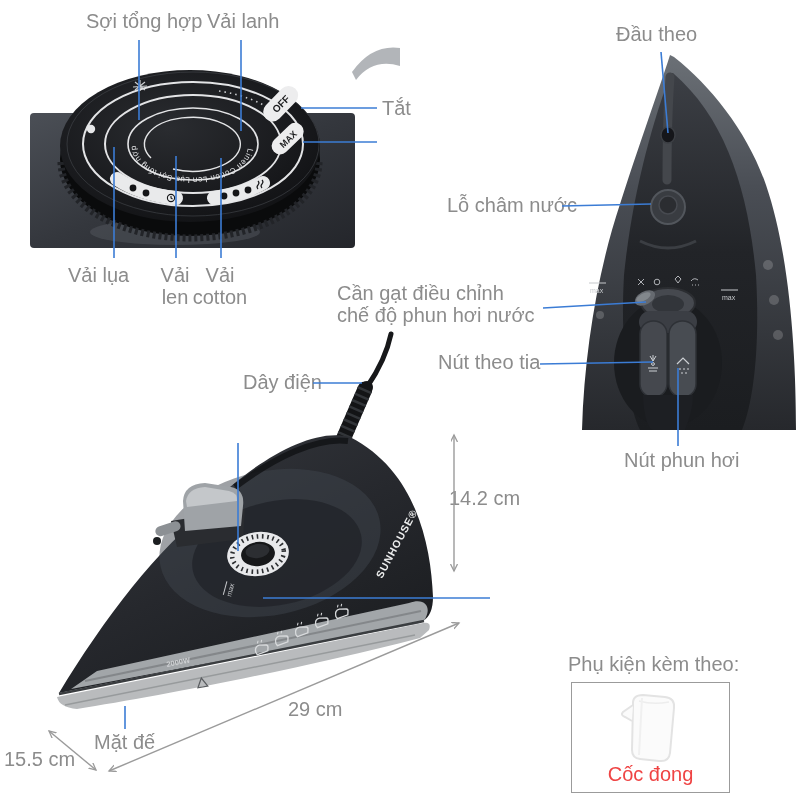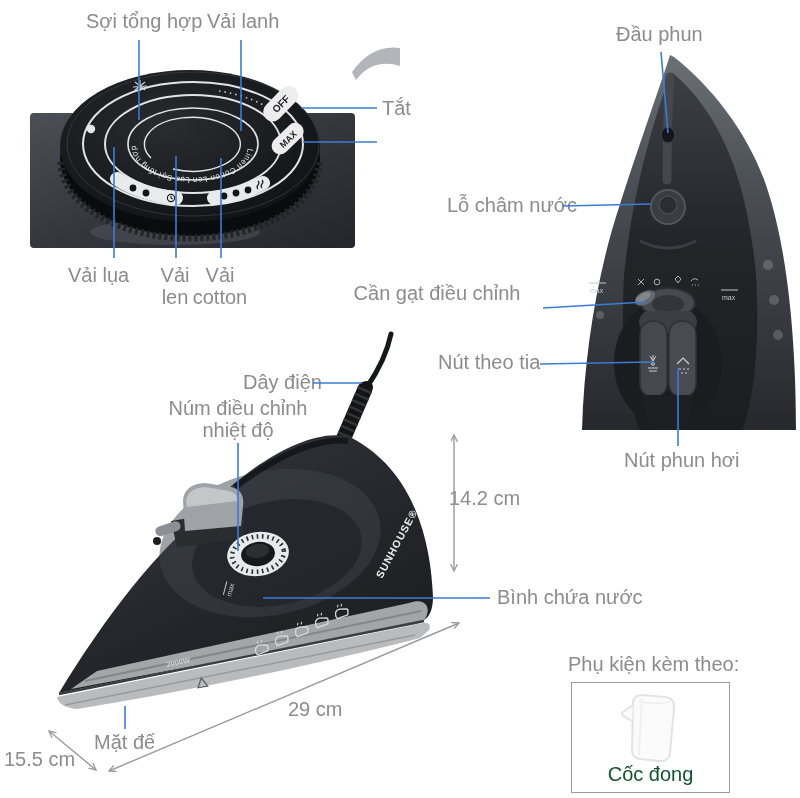--- a/index.html
+++ b/index.html
@@ -1,27 +1,27 @@
 <!DOCTYPE html>
 <html><head>
 <meta charset="utf-8">
 <style>
   html,body{margin:0;padding:0;background:#ffffff;}
   #stage{position:relative;width:800px;height:798px;background:#ffffff;overflow:hidden;
          font-family:"Liberation Sans","DejaVu Sans",sans-serif;}
   .lbl{position:absolute;font-size:20px;line-height:22px;color:#8c8c8c;white-space:nowrap;}
   .lbl.center{text-align:center;}
-  .lbl.right{text-align:center;}
+  .lbl.right{text-align:left;}
   .lbl span{display:block;}
   svg{position:absolute;display:block;}
   #overlay{left:0;top:0;pointer-events:none;}
   .accbox{position:absolute;left:571px;top:682px;width:159px;height:111px;border:1px solid #9b9b9b;
           background:#fff;box-sizing:border-box;}
   .accbox .cup{position:absolute;left:50%;top:6px;transform:translateX(-50%);}
-  .accbox .caption{position:absolute;left:0;right:0;bottom:6px;text-align:center;font-size:20px;color:#14532d;}
+  .accbox .caption{position:absolute;left:0;right:0;bottom:6px;text-align:center;font-size:20px;color:#ef4444;}
 </style>
 </head>
 <body>
 
 <div id="stage">
 
   <svg style="left:25px;top:40px" width="380" height="220" viewBox="0 0 380 220">
     <defs>
       <linearGradient id="bgGrad" x1="0" y1="0" x2="1" y2="1">
         <stop offset="0" stop-color="#4b4f56"></stop>
@@ -232,35 +232,31 @@
   <div class="lbl" style="left:68px;top:264px">Vải lụa</div>
   <div class="lbl center" style="left:153px;top:264px;width:44px">
     <span>Vải</span>
       <span>len</span>
   </div>
   <div class="lbl center" style="left:190px;top:264px;width:60px">
     <span>Vải</span>
       <span>cotton</span>
   </div>
 
-  <div class="lbl" style="left:616px;top:23px">Đầu phun</div>
+  <div class="lbl" style="left:616px;top:23px">Đầu theo</div>
   <div class="lbl" style="left:447px;top:194px">Lỗ châm nước</div>
   <div class="lbl right" style="left:337px;top:282px;width:200px">
     <span>Cần gạt điều chỉnh</span>
+      <span>chế độ phun hơi nước</span>
   </div>
   <div class="lbl" style="left:438px;top:351px">Nút theo tia</div>
   <div class="lbl" style="left:624px;top:449px">Nút phun hơi</div>
 
   <div class="lbl" style="left:243px;top:371px">Dây điện</div>
-  <div class="lbl center" style="left:158px;top:397px;width:160px">
-    <span>Núm điều chỉnh</span>
-      <span>nhiệt độ</span>
-  </div>
   <div class="lbl" style="left:449px;top:487px">14.2 cm</div>
-  <div class="lbl" style="left:497px;top:586px">Bình chứa nước</div>
   <div class="lbl" style="left:288px;top:698px">29 cm</div>
   <div class="lbl" style="left:94px;top:731px">Mặt đế</div>
   <div class="lbl" style="left:4px;top:748px">15.5 cm</div>
 
   <svg id="overlay" width="800" height="798" viewBox="0 0 800 798">
     <defs>
       <marker id="ah" markerWidth="12" markerHeight="12" refX="7" refY="3.5" orient="auto-start-reverse" markerUnits="userSpaceOnUse">
         <path d="M0,0 L7,3.5 L0,7" fill="none" stroke="#9b9b9b" stroke-width="1.3"></path>
       </marker>
     </defs>

